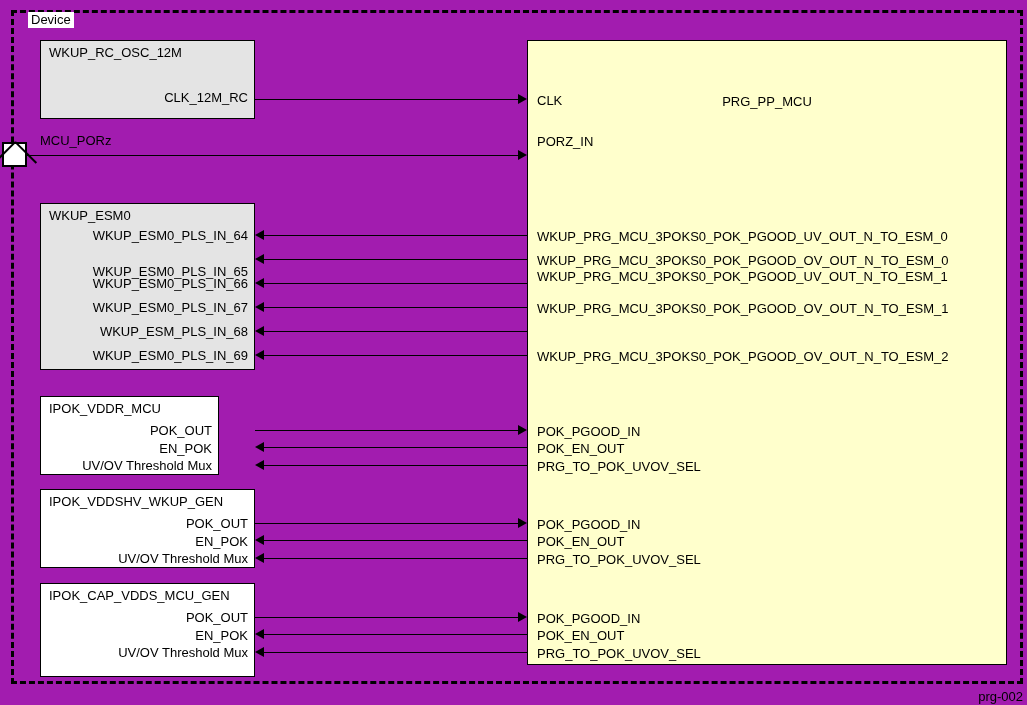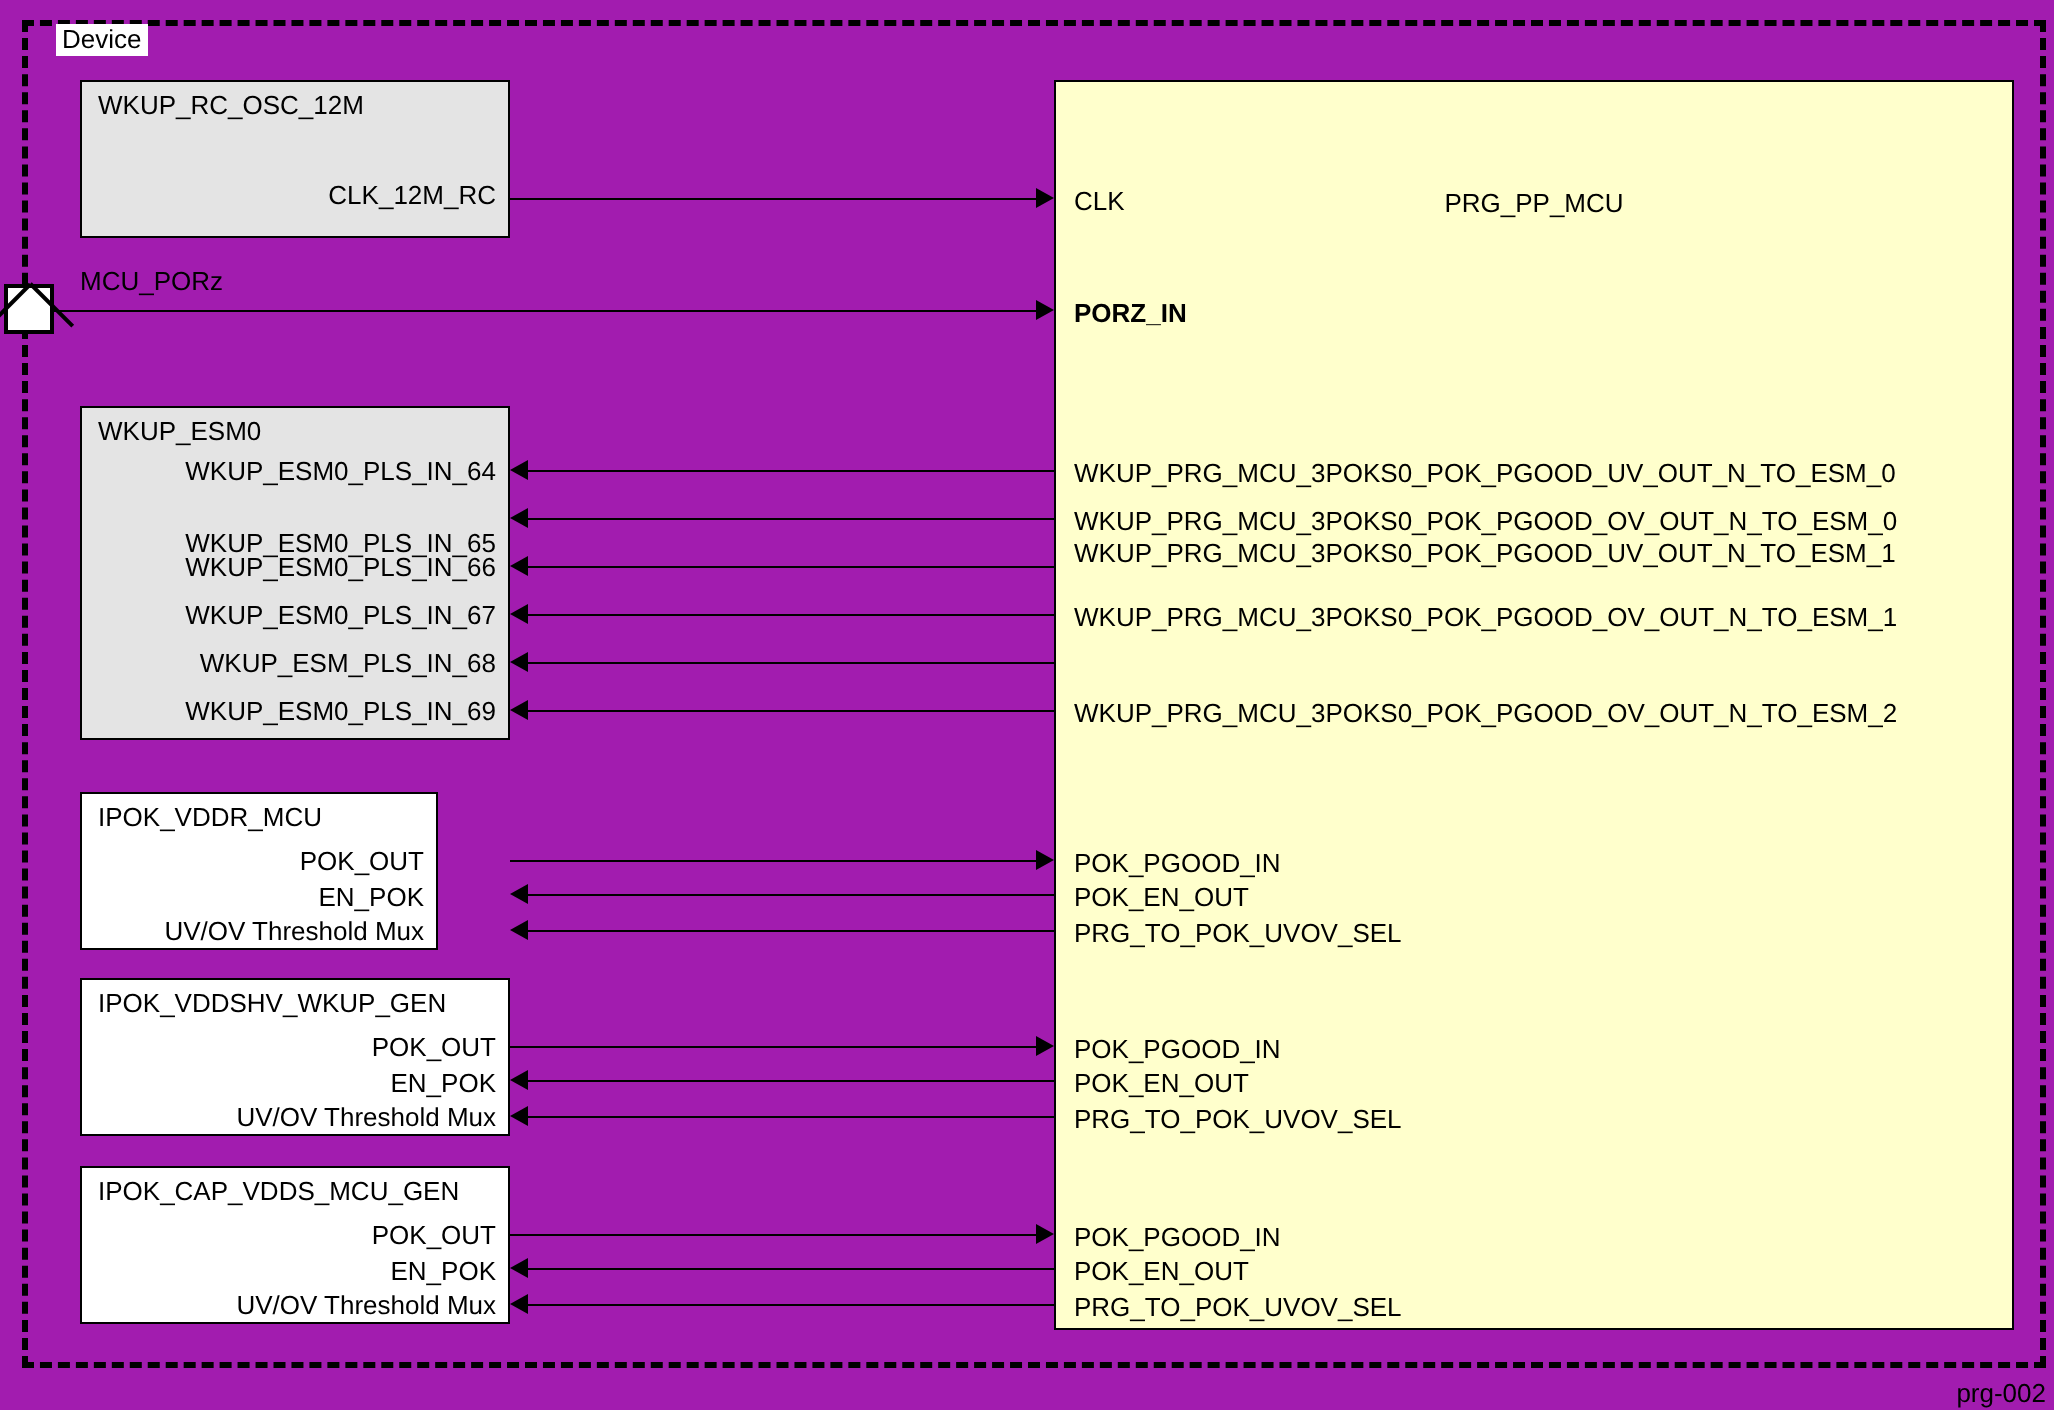--- a/index.html
+++ b/index.html
@@ -195,38 +195,38 @@
     <div class="pin-right" style="top:52px;">EN_POK</div>
     <div class="pin-right" style="top:69px;">UV/OV Threshold Mux</div>
   </div>
   <div class="wire" style="left:255px; top:523px; width:264px;"></div>
   <div class="arrow right" style="left:518px; top:518px;"></div>
   <div class="wire" style="left:264px; top:540px; width:263px;"></div>
   <div class="arrow left" style="left:255px; top:535px;"></div>
   <div class="wire" style="left:264px; top:558px; width:263px;"></div>
   <div class="arrow left" style="left:255px; top:553px;"></div>
 
-  <div class="block white" style="left:40px; top:583px; width:215px; height:79px;">
+  <div class="block white" style="left:40px; top:583px; width:215px; height:94px;">
     <div class="block-title">IPOK_CAP_VDDS_MCU_GEN</div>
     <div class="pin-right" style="top:34px;">POK_OUT</div>
     <div class="pin-right" style="top:52px;">EN_POK</div>
     <div class="pin-right" style="top:69px;">UV/OV Threshold Mux</div>
   </div>
   <div class="wire" style="left:255px; top:617px; width:264px;"></div>
   <div class="arrow right" style="left:518px; top:612px;"></div>
   <div class="wire" style="left:264px; top:634px; width:263px;"></div>
   <div class="arrow left" style="left:255px; top:629px;"></div>
   <div class="wire" style="left:264px; top:652px; width:263px;"></div>
   <div class="arrow left" style="left:255px; top:647px;"></div>
 
   <div class="block yellow" style="left:527px; top:40px; width:480px; height:625px;">
     <div class="block-title centered" style="top:53px;">PRG_PP_MCU</div>
 
     <div class="pin-left" style="top:60px;">CLK</div>
-    <div class="pin-left" style="top:116px;font-weight:bold;">PORZ_IN</div>
+    <div class="pin-left" style="top:101px;">PORZ_IN</div>
 
     <div class="pin-left" style="top:196px;">WKUP_PRG_MCU_3POKS0_POK_PGOOD_UV_OUT_N_TO_ESM_0</div>
     <div class="pin-left" style="top:220px;">WKUP_PRG_MCU_3POKS0_POK_PGOOD_OV_OUT_N_TO_ESM_0</div>
     <div class="pin-left" style="top:236px;">WKUP_PRG_MCU_3POKS0_POK_PGOOD_UV_OUT_N_TO_ESM_1</div>
     <div class="pin-left" style="top:268px;">WKUP_PRG_MCU_3POKS0_POK_PGOOD_OV_OUT_N_TO_ESM_1</div>
     <div class="pin-left" style="top:316px;">WKUP_PRG_MCU_3POKS0_POK_PGOOD_OV_OUT_N_TO_ESM_2</div>
 
     <div class="pin-left" style="top:391px;">POK_PGOOD_IN</div>
     <div class="pin-left" style="top:408px;">POK_EN_OUT</div>
     <div class="pin-left" style="top:426px;">PRG_TO_POK_UVOV_SEL</div>

